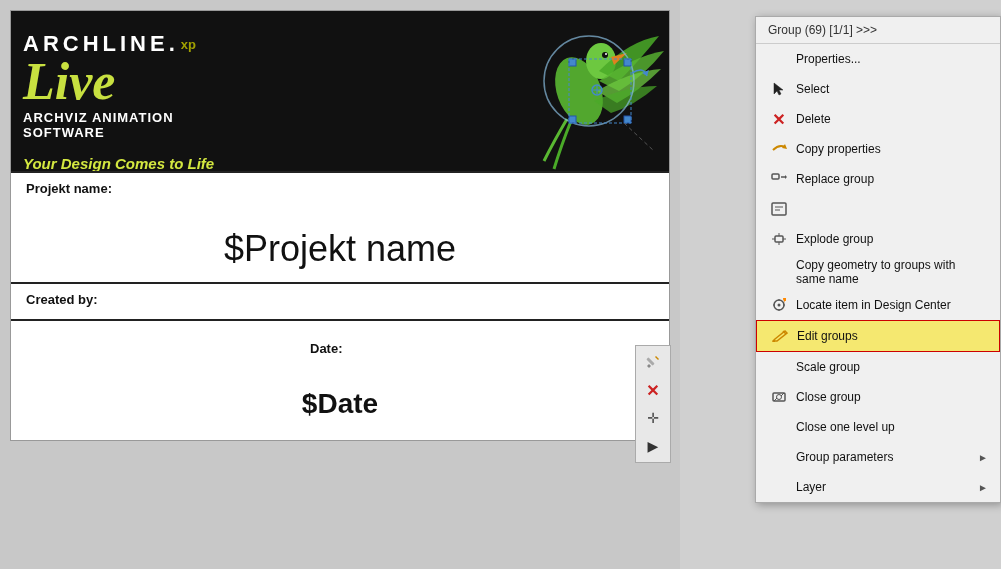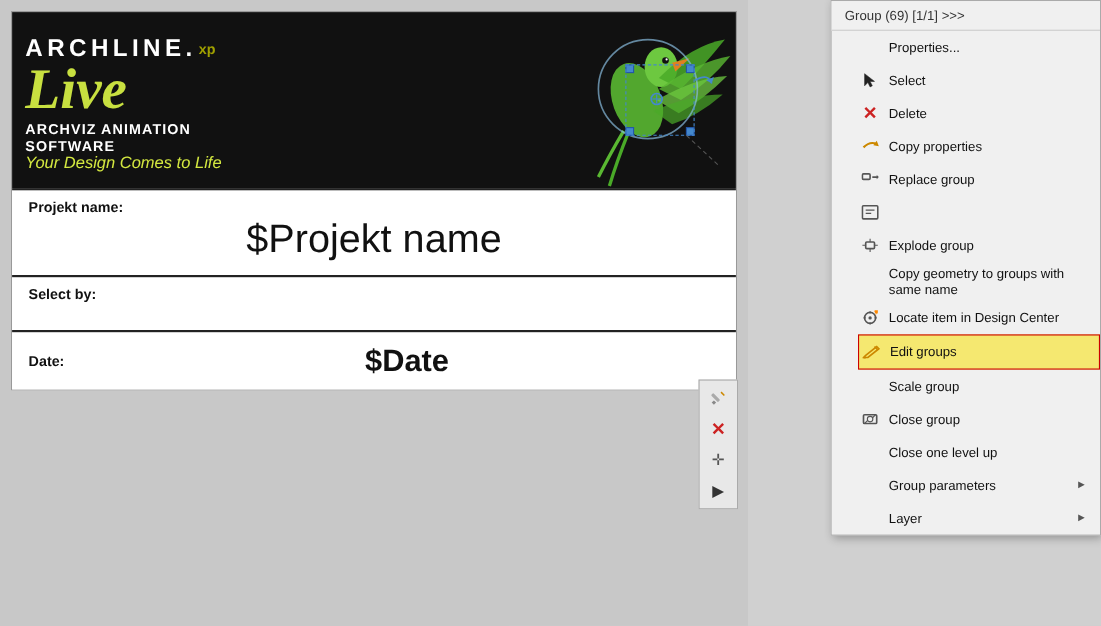--- a/index.html
+++ b/index.html
@@ -87,41 +87,42 @@
       font-size: 13px;
       font-weight: bold;
       letter-spacing: 1px;
       margin-top: 2px;
     }
 
     .tagline-text {
       color: #d4e840;
       font-size: 15px;
       font-style: italic;
-      font-weight: normal;
-      margin-top: 0;
+      font-weight: bold;
+      margin-top: 15px;
     }
 
     .banner-right {
       flex: 1;
       position: relative;
       overflow: hidden;
     }
 
     
     .form-area {
       background: white;
       width: 100%;
     }
 
     .form-row {
       border-top: 2px solid #222;
       display: flex;
       flex-direction: column;
       padding: 8px 15px 12px 15px;
+      gap: 32px;
     }
 
     .form-row:first-child {
       border-top: none;
     }
 
     .form-label {
       font-size: 13px;
       font-weight: bold;
       color: #111;
@@ -165,45 +166,44 @@
       align-items: center;
       justify-content: center;
       cursor: pointer;
       font-size: 14px;
     }
 
     
     .context-menu {
       position: absolute;
       right: 0;
-      top: 0;
+      top: 16px;
       width: 246px;
       background: #f0f0f0;
       border: 1px solid #aaa;
       box-shadow: 2px 2px 8px rgba(0,0,0,0.3);
       z-index: 20;
     }
 
     .menu-header {
       padding: 6px 12px;
       font-size: 12px;
       color: #333;
       border-bottom: 1px solid #ccc;
       background: #f0f0f0;
     }
 
     .menu-item {
       display: flex;
       align-items: center;
-      padding: 4px 12px 4px 0;
+      padding: 4px 12px 4px 12px;
       font-size: 12px;
       color: #111;
       cursor: pointer;
       min-height: 26px;
-      margin-left: 24px;
     }
 
     .menu-item.highlighted {
       background: #f5e870;
       border: 1.5px solid #cc0000;
     }
 
     .menu-icon {
       width: 22px;
       height: 22px;
@@ -290,23 +290,23 @@
         </svg>
       </div>
     </div>
 
     <div class="form-area">
       <div class="form-row" style="border-top: 2px solid #222;">
         <span class="form-label">Projekt name:</span>
         <span class="form-value-large">$Projekt name</span>
       </div>
       <div class="form-row">
-        <span class="form-label">Select by:</span>
+        <span class="form-label">Created by:</span>
       </div>
-      <div class="form-row" style="flex-direction:row; align-items:center; padding: 10px 15px; margin-top: 13px;">
+      <div class="form-row" style="flex-direction:column; align-items:center; padding: 20px 15px;">
         <span class="form-label" style="min-width:60px;">Date:</span>
         <span class="form-value-large-bold" style="flex:1;">$Date</span>
       </div>
     </div>
   </div>
 
   <div class="floating-toolbar">
     <div class="toolbar-btn" title="Pencil">
       <svg width="16" height="16" viewBox="0 0 16 16">
         <path d="M2,12 L4,10 L6,12 L4,14 Z" fill="#888"></path>

